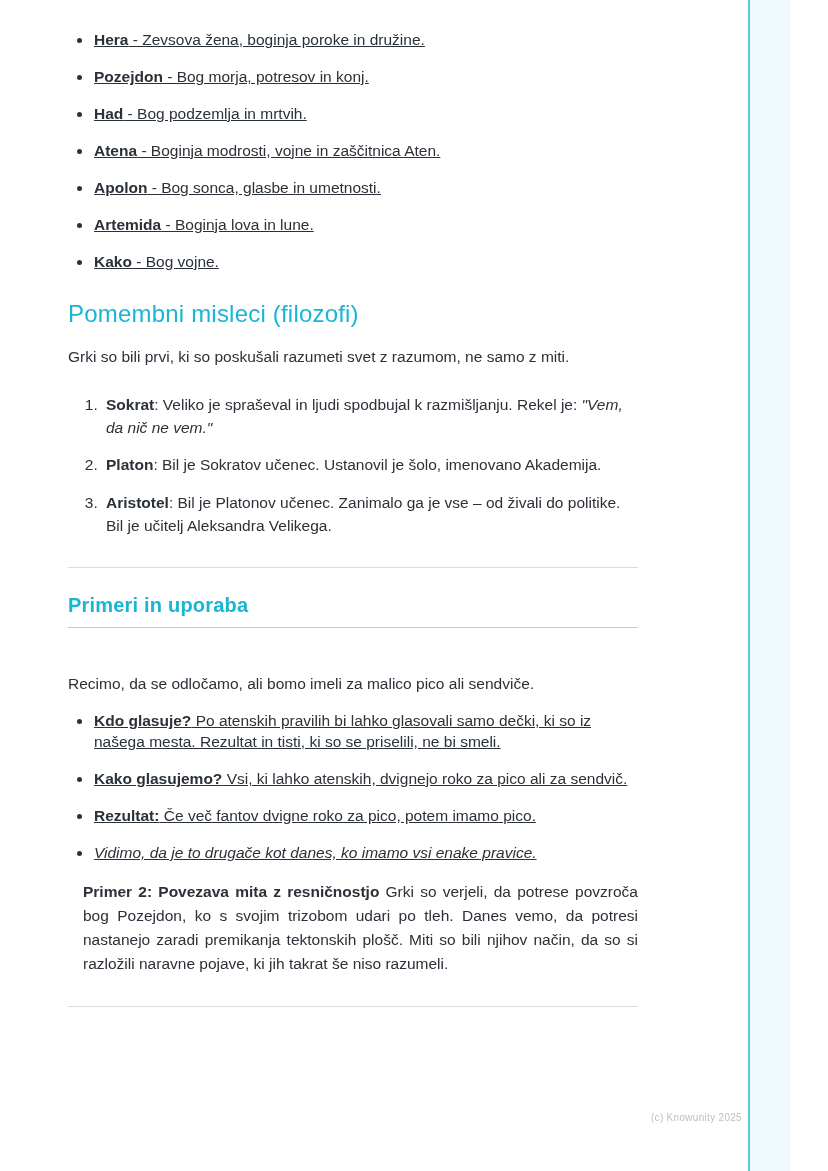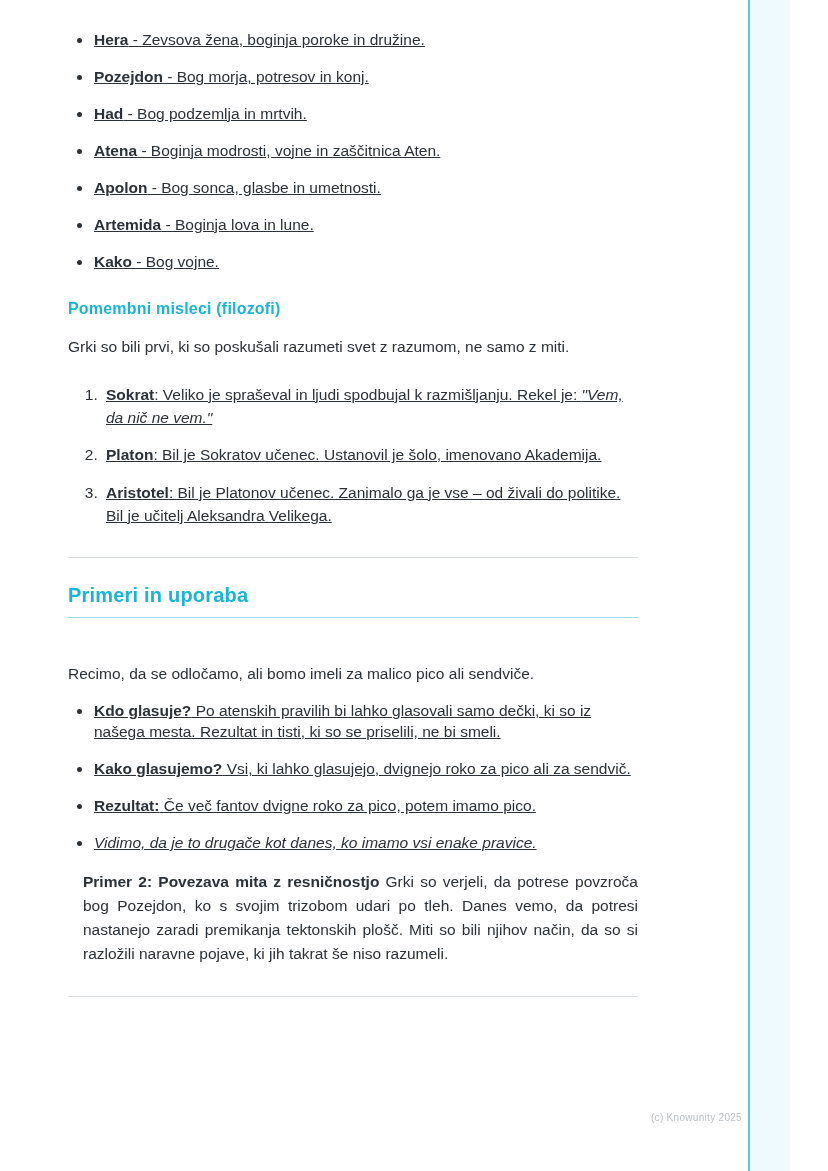--- a/index.html
+++ b/index.html
@@ -65,34 +65,33 @@
     top: 8px;
     width: 5px;
     height: 5px;
     border-radius: 50%;
     background: #2b3138;
   }
   .b { font-weight: bold; }
 
   h2.section {
     color: #18b5d4;
-    font-size: 16px;
-    font-weight: bold;
+    font-size: 24px;
+    font-weight: normal;
     margin: 28px 0 18px 0;
     letter-spacing: 0.2px;
   }
   p.para {
     font-size: 15.5px;
     line-height: 1.45;
     margin: 0 0 16px 0;
   }
   ol.numbered {
     margin: 24px 0 0 0;
     padding-left: 34px;
-    text-decoration: underline;
   }
   ol.numbered li {
     font-size: 15.5px;
     line-height: 1.5;
     margin-bottom: 14px;
     padding-left: 4px;
   }
   .ital { font-style: italic; }
 
   .hr {
@@ -171,21 +170,21 @@
     <h1 class="big">Primeri in uporaba</h1>
     <hr class="big-underline">
 
     <p class="para">
       <br>
       <span>Recimo, da se odločamo, ali bomo imeli za malico pico ali sendviče.</span>
     </p>
 
     <ul class="bullets">
       <li><span class="b">Kdo glasuje?</span><span> Po atenskih pravilih bi lahko glasovali samo dečki, ki so iz našega mesta. Rezultat in tisti, ki so se priselili, ne bi smeli.</span></li>
-      <li><span class="b">Kako glasujemo?</span><span> Vsi, ki lahko glasujejo, dvignejo roko za pico ali za sendvič.</span></li>
+      <li><span class="b">Kako glasujemo?</span><span> Vsi, ki lahko atenskih, dvignejo roko za pico ali za sendvič.</span></li>
       <li><span class="b">Rezultat:</span><span> Če več fantov dvigne roko za pico, potem imamo pico.</span></li>
       <li><span class="ital">Vidimo, da je to drugače kot danes, ko imamo vsi enake pravice.</span></li>
     </ul>
 
     <p class="justified">
       <span class="lead">Primer 2: Povezava mita z resničnostjo</span><span> Grki so verjeli, da potrese povzroča bog Pozejdon, ko s svojim trizobom udari po tleh. Danes vemo, da potresi nastanejo zaradi premikanja tektonskih plošč. Miti so bili njihov način, da so si razložili naravne pojave, ki jih takrat še niso razumeli.</span>
     </p>
 
     <hr class="hr">
   </div>

